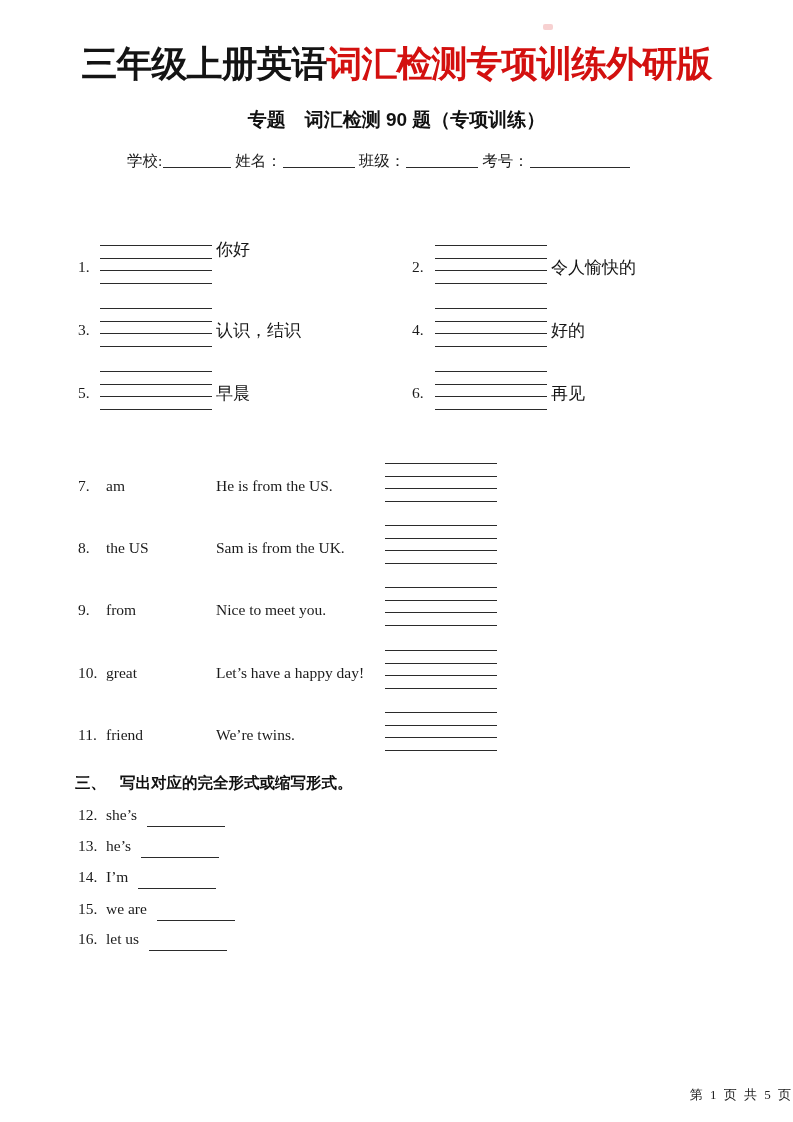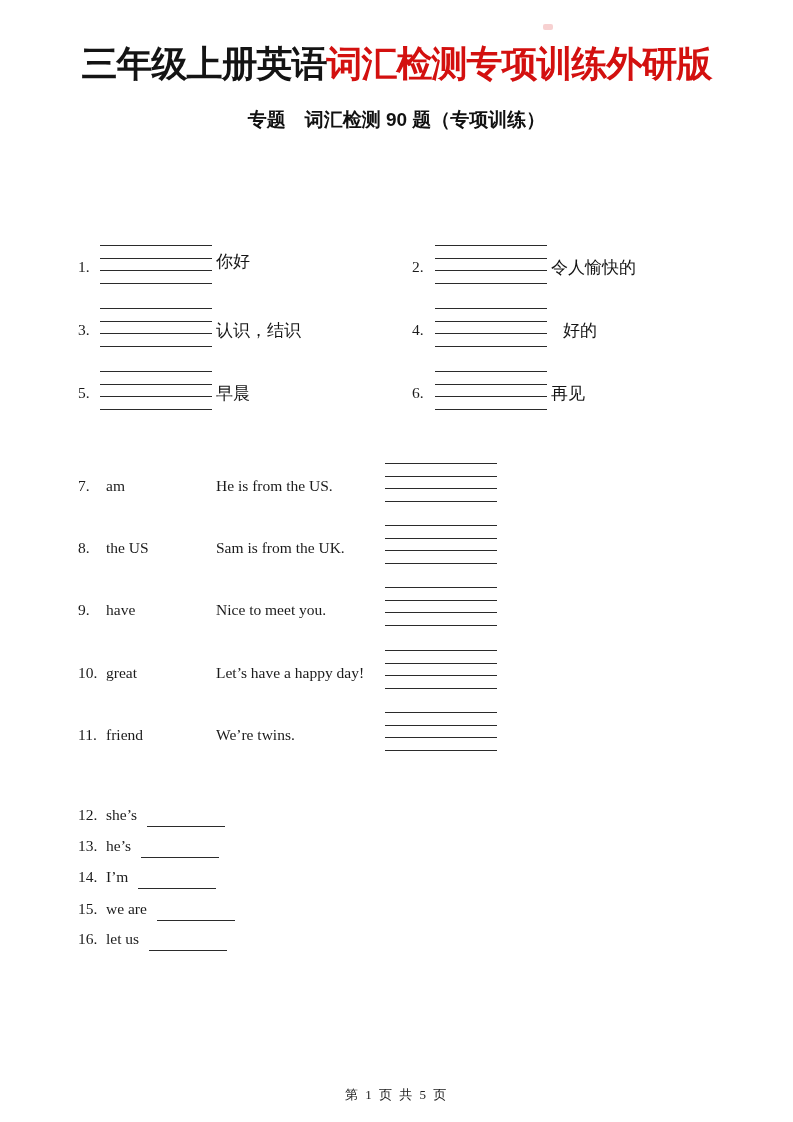--- a/index.html
+++ b/index.html
@@ -47,44 +47,45 @@
         color:var(--ink);line-height:18px;white-space:nowrap;}
   .hint{position:absolute;font-family:"Liberation Serif",serif;font-size:17px;
         color:#151515;line-height:19px;white-space:nowrap;}
 
   .row{display:flex;align-items:baseline;}
   .row .num{width:28px;flex:0 0 auto;}
   .sblank{display:inline-block;width:78px;height:14px;margin-left:10px;
           border-bottom:1.3px solid var(--line);align-self:flex-end;
           transform:translateY(3px);}
 
-  .footer{position:absolute;top:1086px;left:0;right:0;text-align:center;
+  .footer{position:absolute;top:1086px;left:0;right:0;text-align:right;
           font-size:13px;color:#222;letter-spacing:2px;}
 </style>
 </head>
 <body>
 
 <div class="page">
 
   <div class="speck"></div>
 
   <h1 class="title"><span class="t-black">三年级上册英语</span><span class="t-red">词汇检测专项训练外研版</span></h1>
 
   <div class="subtitle">专题　词汇检测 90 题（专项训练）</div>
 
+  <div class="idline"><span>学校:</span><span class="blank b68"></span><span>姓名：</span><span class="blank b72"></span><span>班级：</span><span class="blank b72"></span><span>考号：</span><span class="blank b100"></span></div>
 
 
   <span class="num abs" style="left:78px;top:258px;">1.</span>
   <div class="grid4" style="left:100px;top:245px;">
       <i></i>
       <i></i>
       <i></i>
       <i></i>
     </div>
-  <span class="hint" style="left:216px;top:252px;text-align:right;">你好</span>
+  <span class="hint" style="left:216px;top:240px;text-align:right;">你好</span>
 
   <span class="num abs" style="left:412px;top:258px;">2.</span>
   <div class="grid4" style="left:435px;top:245px;">
       <i></i>
       <i></i>
       <i></i>
       <i></i>
     </div>
   <span class="hint" style="left:551px;top:258px;">令人愉快的</span>
 
@@ -97,21 +98,21 @@
     </div>
   <span class="hint" style="left:216px;top:321px;">认识，结识</span>
 
   <span class="num abs" style="left:412px;top:321px;">4.</span>
   <div class="grid4" style="left:435px;top:308px;">
       <i></i>
       <i></i>
       <i></i>
       <i></i>
     </div>
-  <span class="hint" style="left:551px;top:321px;margin-left:12px;">好的</span>
+  <span class="hint" style="left:551px;top:321px;">好的</span>
 
   <span class="num abs" style="left:78px;top:384px;">5.</span>
   <div class="grid4" style="left:100px;top:371px;">
       <i></i>
       <i></i>
       <i></i>
       <i></i>
     </div>
   <span class="hint" style="left:216px;top:384px;">早晨</span>
 
@@ -144,21 +145,21 @@
   <span class="sentence abs" style="left:216px;top:539px;">Sam is from the UK.</span>
   <div class="grid4" style="left:385px;top:525px;">
       <i></i>
       <i></i>
       <i></i>
       <i></i>
     </div>
 
   <div class="row abs" style="left:78px;top:601px;">
       <span class="num">9.</span>
-      <span class="word">have</span>
+      <span class="word">from</span>
     </div>
   <span class="sentence abs" style="left:216px;top:601px;">Nice to meet you.</span>
   <div class="grid4" style="left:385px;top:587px;">
       <i></i>
       <i></i>
       <i></i>
       <i></i>
     </div>
 
   <div class="row abs" style="left:78px;top:664px;">
@@ -178,20 +179,21 @@
       <span class="word">friend</span>
     </div>
   <span class="sentence abs" style="left:216px;top:726px;">We’re twins.</span>
   <div class="grid4" style="left:385px;top:712px;">
       <i></i>
       <i></i>
       <i></i>
       <i></i>
     </div>
 
+  <div class="shead" style="top:773px;"><span class="sno">三、</span><span>写出对应的完全形式或缩写形式。</span></div>
 
   <div class="row abs" style="left:78px;top:806px;">
       <span class="num">12.</span>
       <span class="word">she’s</span>
       <span class="sblank"></span>
     </div>
 
   <div class="row abs" style="left:78px;top:837px;">
       <span class="num">13.</span>
       <span class="word">he’s</span>

